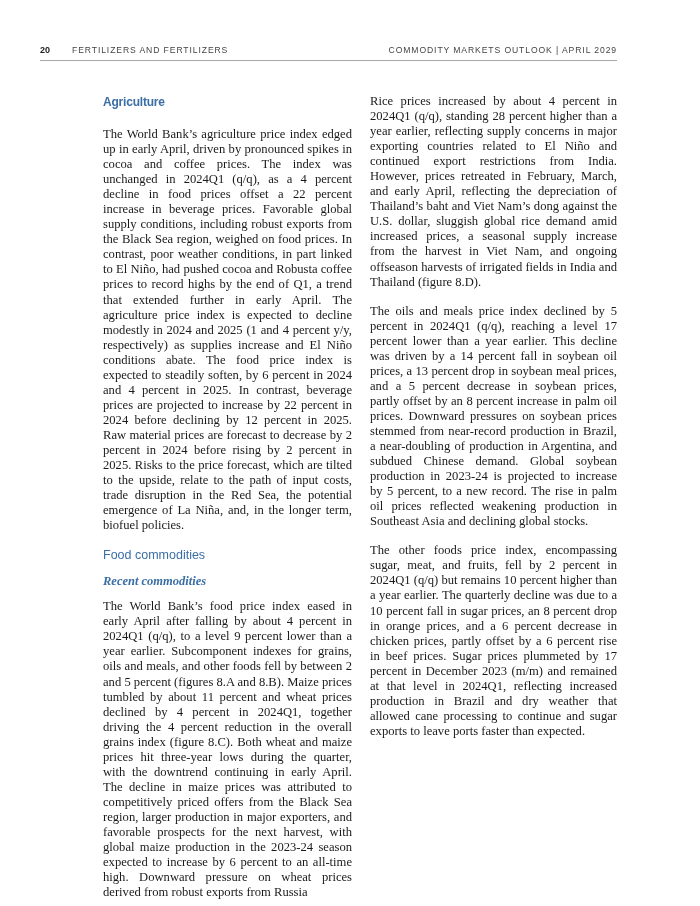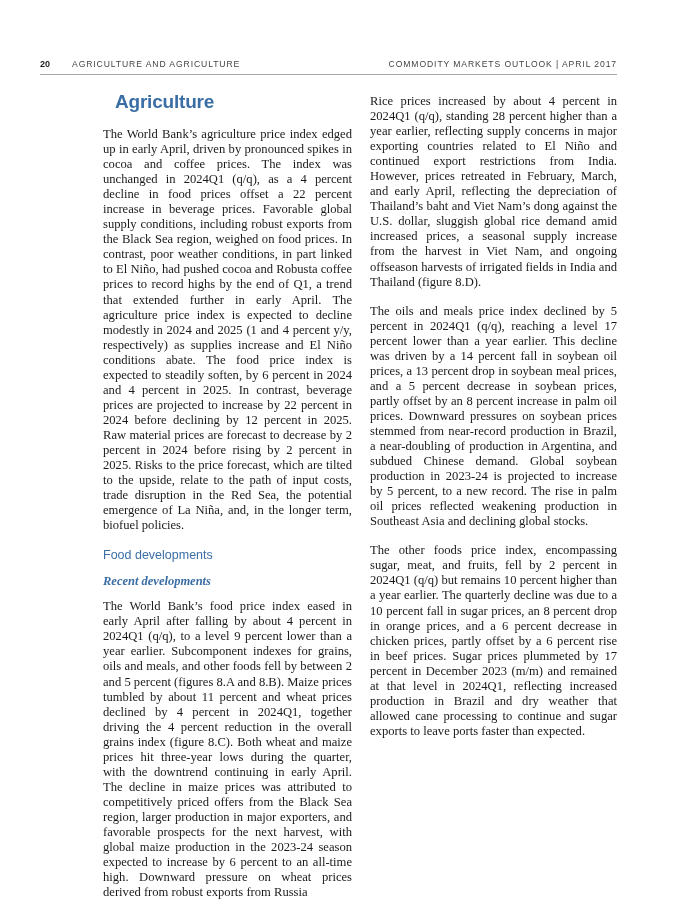--- a/index.html
+++ b/index.html
@@ -1,61 +1,61 @@
 <!DOCTYPE html>
 <html><head>
 <meta charset="utf-8">
 <style>
   html, body { margin: 0; padding: 0; background: #ffffff; }
   body { width: 700px; height: 906px; position: relative; overflow: hidden; }
   .header {
-    position: absolute; left: 40px; top: 56px; width: 577px; height: 18px;
+    position: absolute; left: 40px; top: 42px; width: 577px; height: 18px;
     border-bottom: 1px solid #a8a8a8;
     font-family: "Liberation Sans", sans-serif; font-size: 8.6px; letter-spacing: 0.9px;
     color: #444;
   }
   .header .pnum { position: absolute; left: 0; top: 3px; font-weight: bold; color: #222; letter-spacing: 0; font-size: 9px; }
   .header .section { position: absolute; left: 32px; top: 3px; }
   .header .pub { position: absolute; right: 0; top: 3px; }
   .col {
     position: absolute; top: 90px;
     font-family: "Liberation Serif", serif; font-size: 12.6px; line-height: 15.05px;
     color: #1a1a1a; text-align: justify;
   }
   .col.left { left: 103px; width: 249px; }
   .col.right { left: 370px; width: 247px; top: 94px; }
   h1.title {
-    font-family: "Liberation Sans", sans-serif; font-weight: bold; font-size: 19px;
-    color: #3a6ea5; margin: 0 0 13px 12px; line-height: 24px; letter-spacing: -0.2px;
+    font-family: "Liberation Sans", sans-serif; font-weight: bold; font-size: 12px;
+    color: #3a6ea5; margin: 0 0 13px 0; line-height: 24px; letter-spacing: -0.2px;
   }
   p { margin: 0 0 14px 0; }
   p.lead { }
   h2.sub {
     font-family: "Liberation Sans", sans-serif; font-weight: normal; font-size: 12.5px;
     color: #3a6ea5; margin: 0 0 10px 0; line-height: 16px;
   }
   h3.subsub {
     font-family: "Liberation Serif", serif; font-style: italic; font-weight: bold;
     font-size: 12.5px; color: #3a6ea5; margin: 0 0 10px 0; line-height: 16px;
   }
 </style>
 </head>
 <body>
 
 <div class="header">
   <span class="pnum">20</span>
-  <span class="section">AGRICULTURE AND AGRICULTURE</span>
-  <span class="pub">COMMODITY MARKETS OUTLOOK | APRIL 2017</span>
+  <span class="section">FERTILIZERS AND FERTILIZERS</span>
+  <span class="pub">COMMODITY MARKETS OUTLOOK | APRIL 2029</span>
 </div>
 
 <div class="col left">
   <h1 class="title">Agriculture</h1>
   <p class="lead">The World Bank’s agriculture price index edged up in early April, driven by pronounced spikes in cocoa and coffee prices. The index was unchanged in 2024Q1 (q/q), as a 4 percent decline in food prices offset a 22 percent increase in beverage prices. Favorable global supply conditions, including robust exports from the Black Sea region, weighed on food prices. In contrast, poor weather conditions, in part linked to El Niño, had pushed cocoa and Robusta coffee prices to record highs by the end of Q1, a trend that extended further in early April. The agriculture price index is expected to decline modestly in 2024 and 2025 (1 and 4 percent y/y, respectively) as supplies increase and El Niño conditions abate. The food price index is expected to steadily soften, by 6 percent in 2024 and 4 percent in 2025. In contrast, beverage prices are projected to increase by 22 percent in 2024 before declining by 12 percent in 2025. Raw material prices are forecast to decrease by 2 percent in 2024 before rising by 2 percent in 2025. Risks to the price forecast, which are tilted to the upside, relate to the path of input costs, trade disruption in the Red Sea, the potential emergence of La Niña, and, in the longer term, biofuel policies.</p>
-  <h2 class="sub">Food developments</h2>
-  <h3 class="subsub">Recent developments</h3>
+  <h2 class="sub">Food commodities</h2>
+  <h3 class="subsub">Recent commodities</h3>
   <p>The World Bank’s food price index eased in early April after falling by about 4 percent in 2024Q1 (q/q), to a level 9 percent lower than a year earlier. Subcomponent indexes for grains, oils and meals, and other foods fell by between 2 and 5 percent (figures 8.A and 8.B). Maize prices tumbled by about 11 percent and wheat prices declined by 4 percent in 2024Q1, together driving the 4 percent reduction in the overall grains index (figure 8.C). Both wheat and maize prices hit three-year lows during the quarter, with the downtrend continuing in early April. The decline in maize prices was attributed to competitively priced offers from the Black Sea region, larger production in major exporters, and favorable prospects for the next harvest, with global maize production in the 2023-24 season expected to increase by 6 percent to an all-time high. Downward pressure on wheat prices derived from robust exports from Russia</p>
 </div>
 
 <div class="col right">
   <p>Rice prices increased by about 4 percent in 2024Q1 (q/q), standing 28 percent higher than a year earlier, reflecting supply concerns in major exporting countries related to El Niño and continued export restrictions from India. However, prices retreated in February, March, and early April, reflecting the depreciation of Thailand’s baht and Viet Nam’s dong against the U.S. dollar, sluggish global rice demand amid increased prices, a seasonal supply increase from the harvest in Viet Nam, and ongoing offseason harvests of irrigated fields in India and Thailand (figure 8.D).</p>
   <p>The oils and meals price index declined by 5 percent in 2024Q1 (q/q), reaching a level 17 percent lower than a year earlier. This decline was driven by a 14 percent fall in soybean oil prices, a 13 percent drop in soybean meal prices, and a 5 percent decrease in soybean prices, partly offset by an 8 percent increase in palm oil prices. Downward pressures on soybean prices stemmed from near-record production in Brazil, a near-doubling of production in Argentina, and subdued Chinese demand. Global soybean production in 2023-24 is projected to increase by 5 percent, to a new record. The rise in palm oil prices reflected weakening production in Southeast Asia and declining global stocks.</p>
   <p>The other foods price index, encompassing sugar, meat, and fruits, fell by 2 percent in 2024Q1 (q/q) but remains 10 percent higher than a year earlier. The quarterly decline was due to a 10 percent fall in sugar prices, an 8 percent drop in orange prices, and a 6 percent decrease in chicken prices, partly offset by a 6 percent rise in beef prices. Sugar prices plummeted by 17 percent in December 2023 (m/m) and remained at that level in 2024Q1, reflecting increased production in Brazil and dry weather that allowed cane processing to continue and sugar exports to leave ports faster than expected.</p>
 </div>
 
 </body></html>

